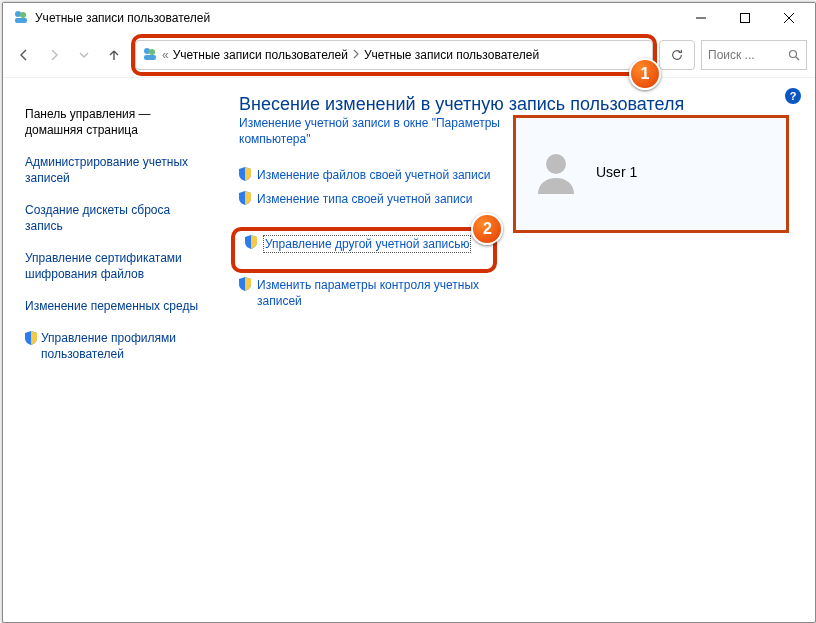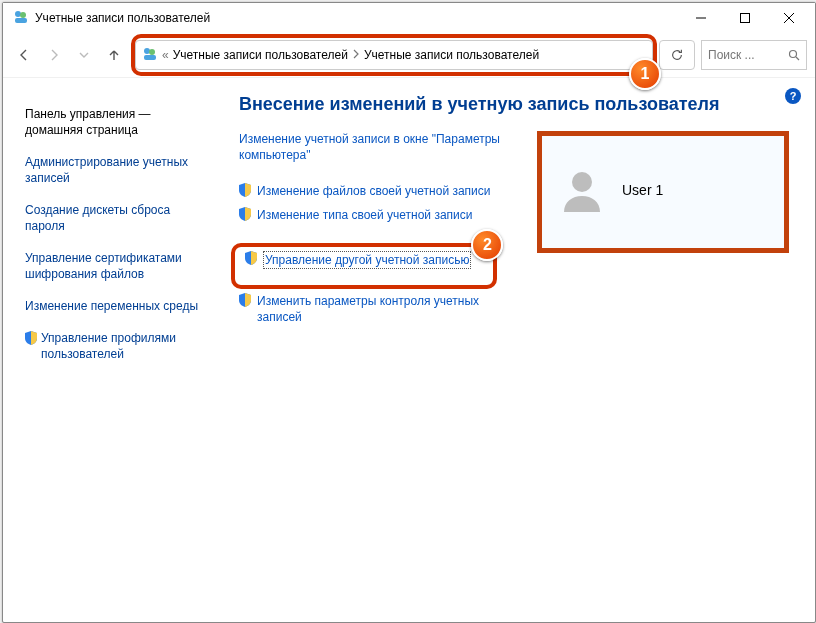--- a/index.html
+++ b/index.html
@@ -20,32 +20,32 @@
   .chev{color:#777}
   .refresh-btn{width:34px;height:28px;border:1px solid #ccc;border-radius:4px;display:flex;align-items:center;justify-content:center;margin-right:6px}
   .search{width:92px;height:28px;border:1px solid #ccc;border-radius:0;display:flex;align-items:center;padding:0 6px;color:#777}
   .search .ph{flex:1 1 auto;overflow:hidden;white-space:nowrap;text-overflow:ellipsis}
   .body{flex:1 1 auto;display:flex;overflow:hidden;position:relative}
   .sidebar{width:218px;padding:12px 10px 0 22px;box-sizing:border-box;font-size:12px}
   .sidelink{color:#003e92;margin:16px 0 12px 0;line-height:16px;cursor:pointer;display:flex;gap:4px}
   .sidelink.dark{color:#000}
   .sidelink .shield{flex:0 0 auto;margin-top:1px}
   .main{flex:1 1 auto;padding:16px 26px 0 18px;box-sizing:border-box;position:relative}
-  .heading{font-size:18px;color:#003e92;font-weight:700;margin-bottom:16px}
-  .row-area{display:flex;gap:28px}
+  .heading{font-size:18px;color:#003e92;font-weight:400;}
+  .row-area{display:flex;gap:4px}
   .links{flex:0 0 auto;width:270px}
   .tasklink{color:#0a57c2;margin-bottom:6px;line-height:16px;display:flex;gap:6px;cursor:pointer}
   .tasklink span{display:inline}
   .shield{display:inline-block}
   .spblk{height:14px}
   .manage-wrap{position:relative;display:inline-block;margin-bottom:6px}
   .manage-wrap .tasklink{margin-bottom:12px;padding:6px 18px 6px 6px}
   .annot2{position:absolute;top:-2px;left:-8px;right:-8px;bottom:-2px;border:4px solid #d23000;border-radius:10px;pointer-events:none}
   .dotted{border:1px dotted #555;padding:0 1px}
-  .usercard{flex:1 1 auto;border:5px solid #c2410c;background:#f7fbff;padding:14px 14px 18px 14px;display:flex;align-items:center;gap:14px;height:80px;min-width:0}
+  .usercard{flex:1 1 auto;border:3px solid #c2410c;background:#f7fbff;padding:14px 14px 18px 14px;display:flex;align-items:center;gap:14px;height:80px;min-width:0}
   .avatar{width:52px;height:52px;display:flex;align-items:center;justify-content:center;color:#bdbdbd}
   .uinfo .uname{font-size:14px;color:#000}
   .uinfo .utype{font-size:12px;color:#222}
   .badge{position:absolute;width:28px;height:28px;border-radius:50%;background:radial-gradient(circle at 35% 30%,#ff8a2a,#e23a00);border:2px solid #fff;box-shadow:0 1px 3px rgba(0,0,0,.5);color:#fff;font-weight:700;font-size:16px;display:flex;align-items:center;justify-content:center}
   .badge1{right:-8px;bottom:-20px}
   .badge2{right:-14px;top:-16px}
   .help{position:absolute;top:10px;right:14px;width:16px;height:16px;border-radius:50%;background:#0a57c2;color:#fff;font-size:11px;font-weight:700;display:flex;align-items:center;justify-content:center}
 </style>
 </head>
 <body>
@@ -141,21 +141,21 @@
 
   <div class="body">
     <div class="sidebar">
       <div class="sidelink dark">
           <span>Панель управления — домашняя страница</span>
         </div>
       <div class="sidelink">
           <span>Администрирование учетных записей</span>
         </div>
       <div class="sidelink">
-          <span>Создание дискеты сброса пароля</span>
+          <span>Создание дискеты сброса запись</span>
         </div>
       <div class="sidelink">
           <span>Управление сертификатами шифрования файлов</span>
         </div>
       <div class="sidelink">
           <span>Изменение переменных среды</span>
         </div>
       <div class="sidelink">
         <span class="shield"><svg width="12" height="14" viewBox="0 0 12 14">
               <path d="M6 0 L12 2 V7c0 4-3 6-6 7C3 13 0 11 0 7V2z" fill="#2b7de9"></path>

